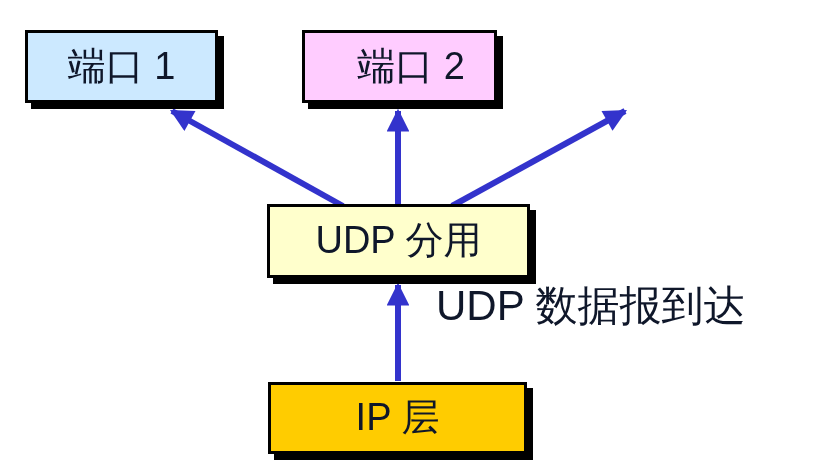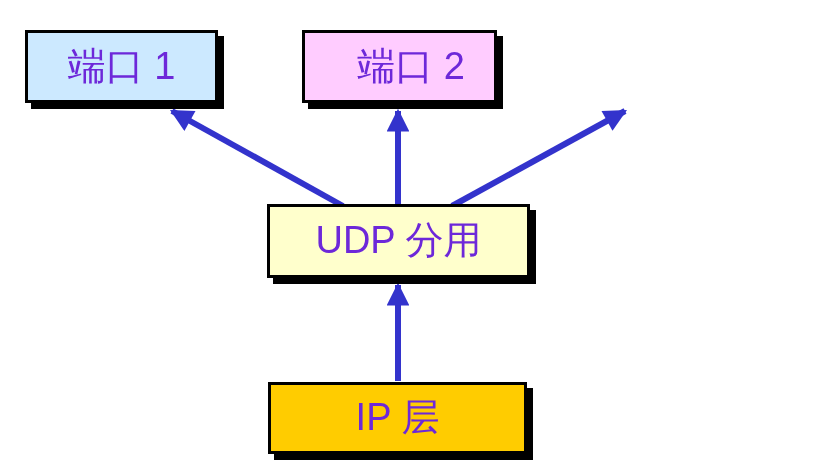--- a/index.html
+++ b/index.html
@@ -41,21 +41,21 @@
     left: 436px;
     top: 283px;
     font-size: 42px;
     line-height: 1.1;
     white-space: nowrap;
   }
 </style>
 </head>
 <body>
 
-<div class="stage" style="color: #6d28d9;">
+<div class="stage" style="color: #0f172a;">
 
   <svg class="arrows" width="834" height="473" viewBox="0 0 834 473">
     <defs>
       <marker id="ah" viewBox="0 0 10 10" refX="9" refY="5" markerWidth="4" markerHeight="3.8" orient="auto">
         <path d="M 0 0 L 10 5 L 0 10 z" fill="#3333cc"></path>
       </marker>
     </defs>
     <line x1="398" y1="381" x2="398" y2="285" stroke-width="6" marker-end="url(#ah)" stroke="#3333cc"></line>
     <line x1="343" y1="206" x2="172" y2="111" stroke-width="6" marker-end="url(#ah)" stroke="#3333cc"></line>
     <line x1="398" y1="206" x2="398" y2="111" stroke-width="6" marker-end="url(#ah)" stroke="#3333cc"></line>
@@ -72,14 +72,15 @@
 
 
   <div class="box udp" style="background-color: rgb(255, 255, 204);">
     <span class="label">UDP 分用</span>
   </div>
 
   <div class="box ip" style="background-color: rgb(255, 204, 0);">
     <span class="label">IP 层</span>
   </div>
 
+  <div class="annotation">UDP 数据报到达</div>
 
 </div>
 
 </body></html>

